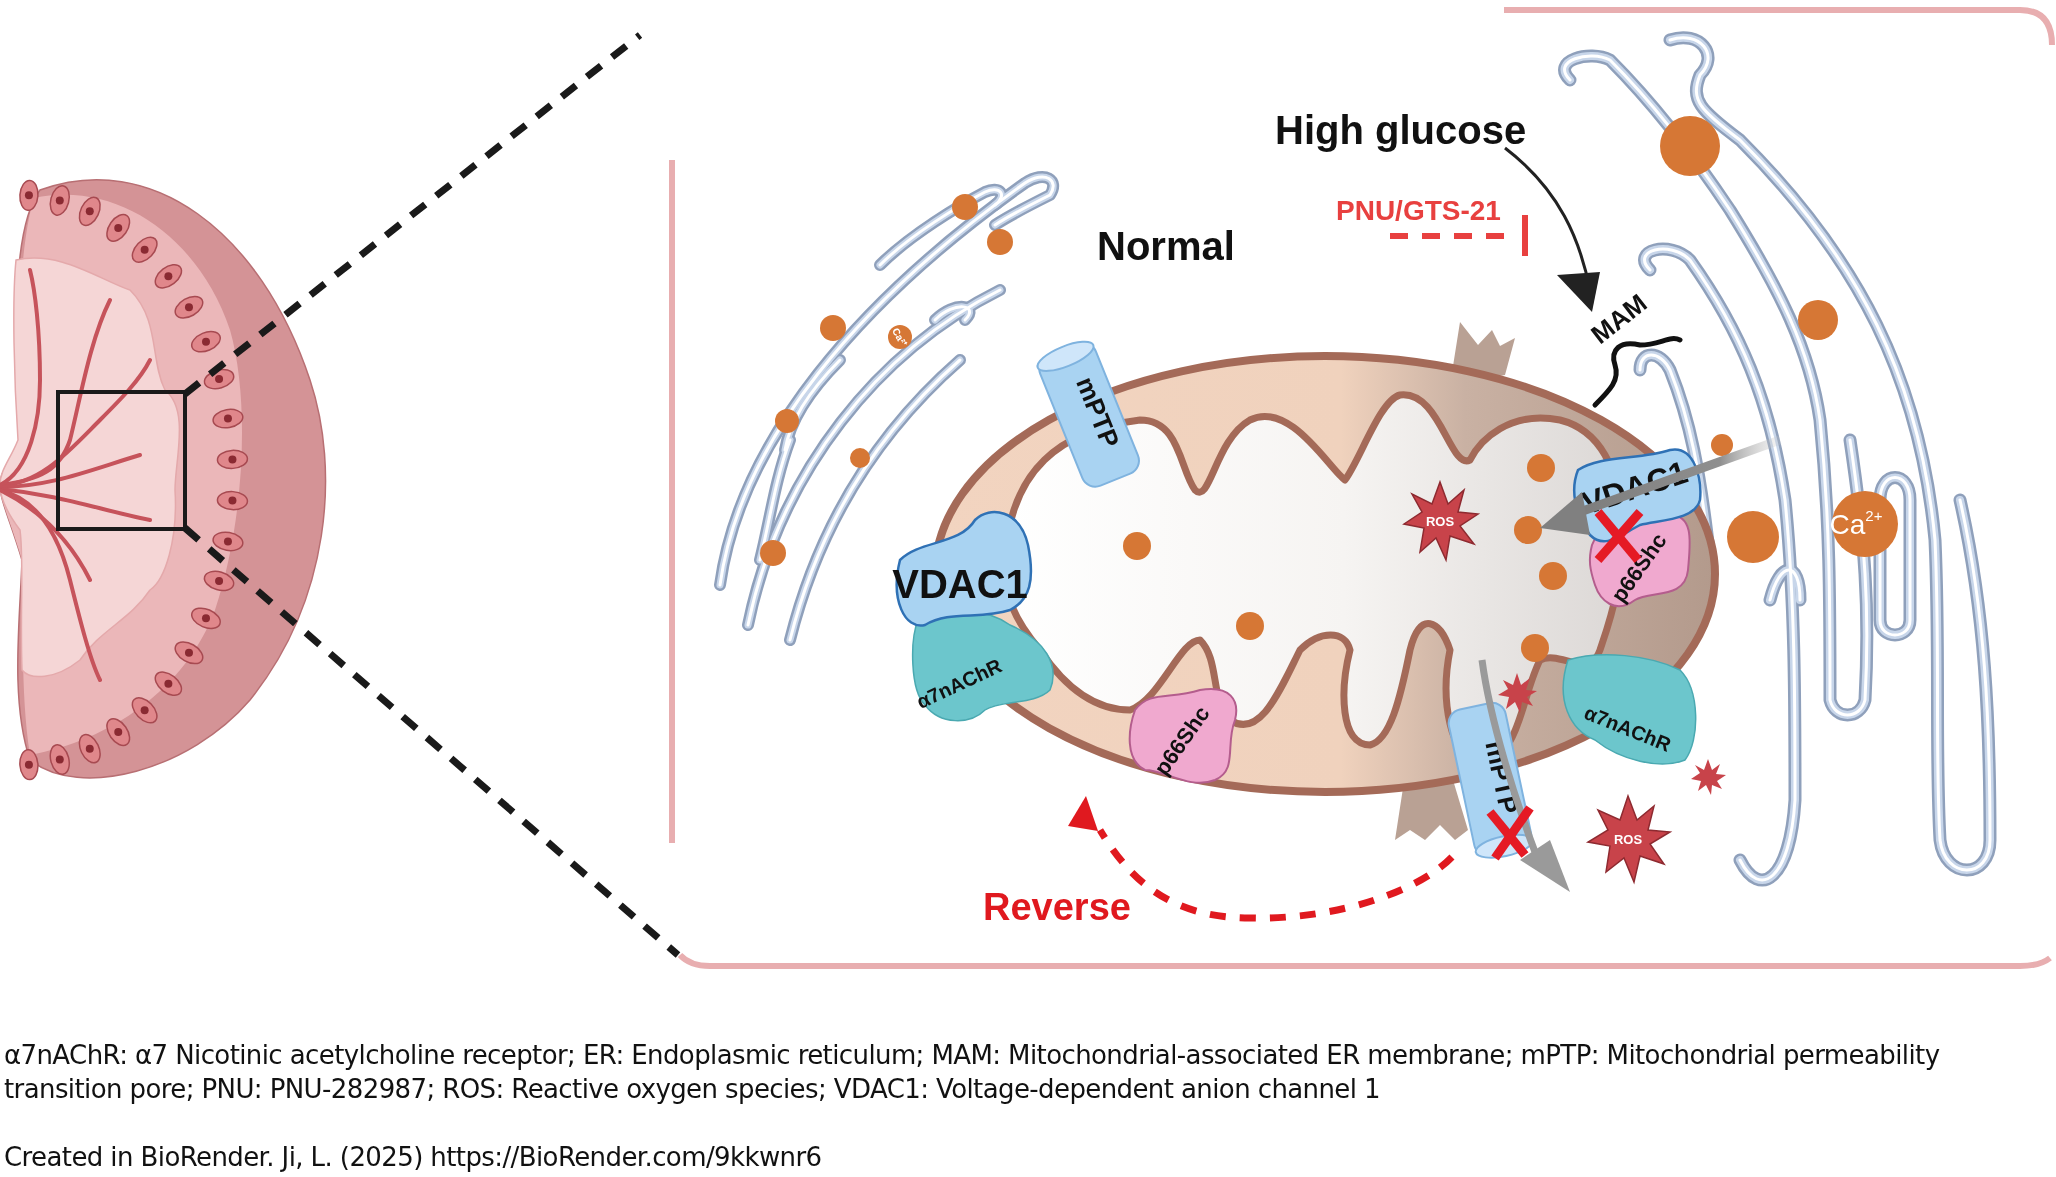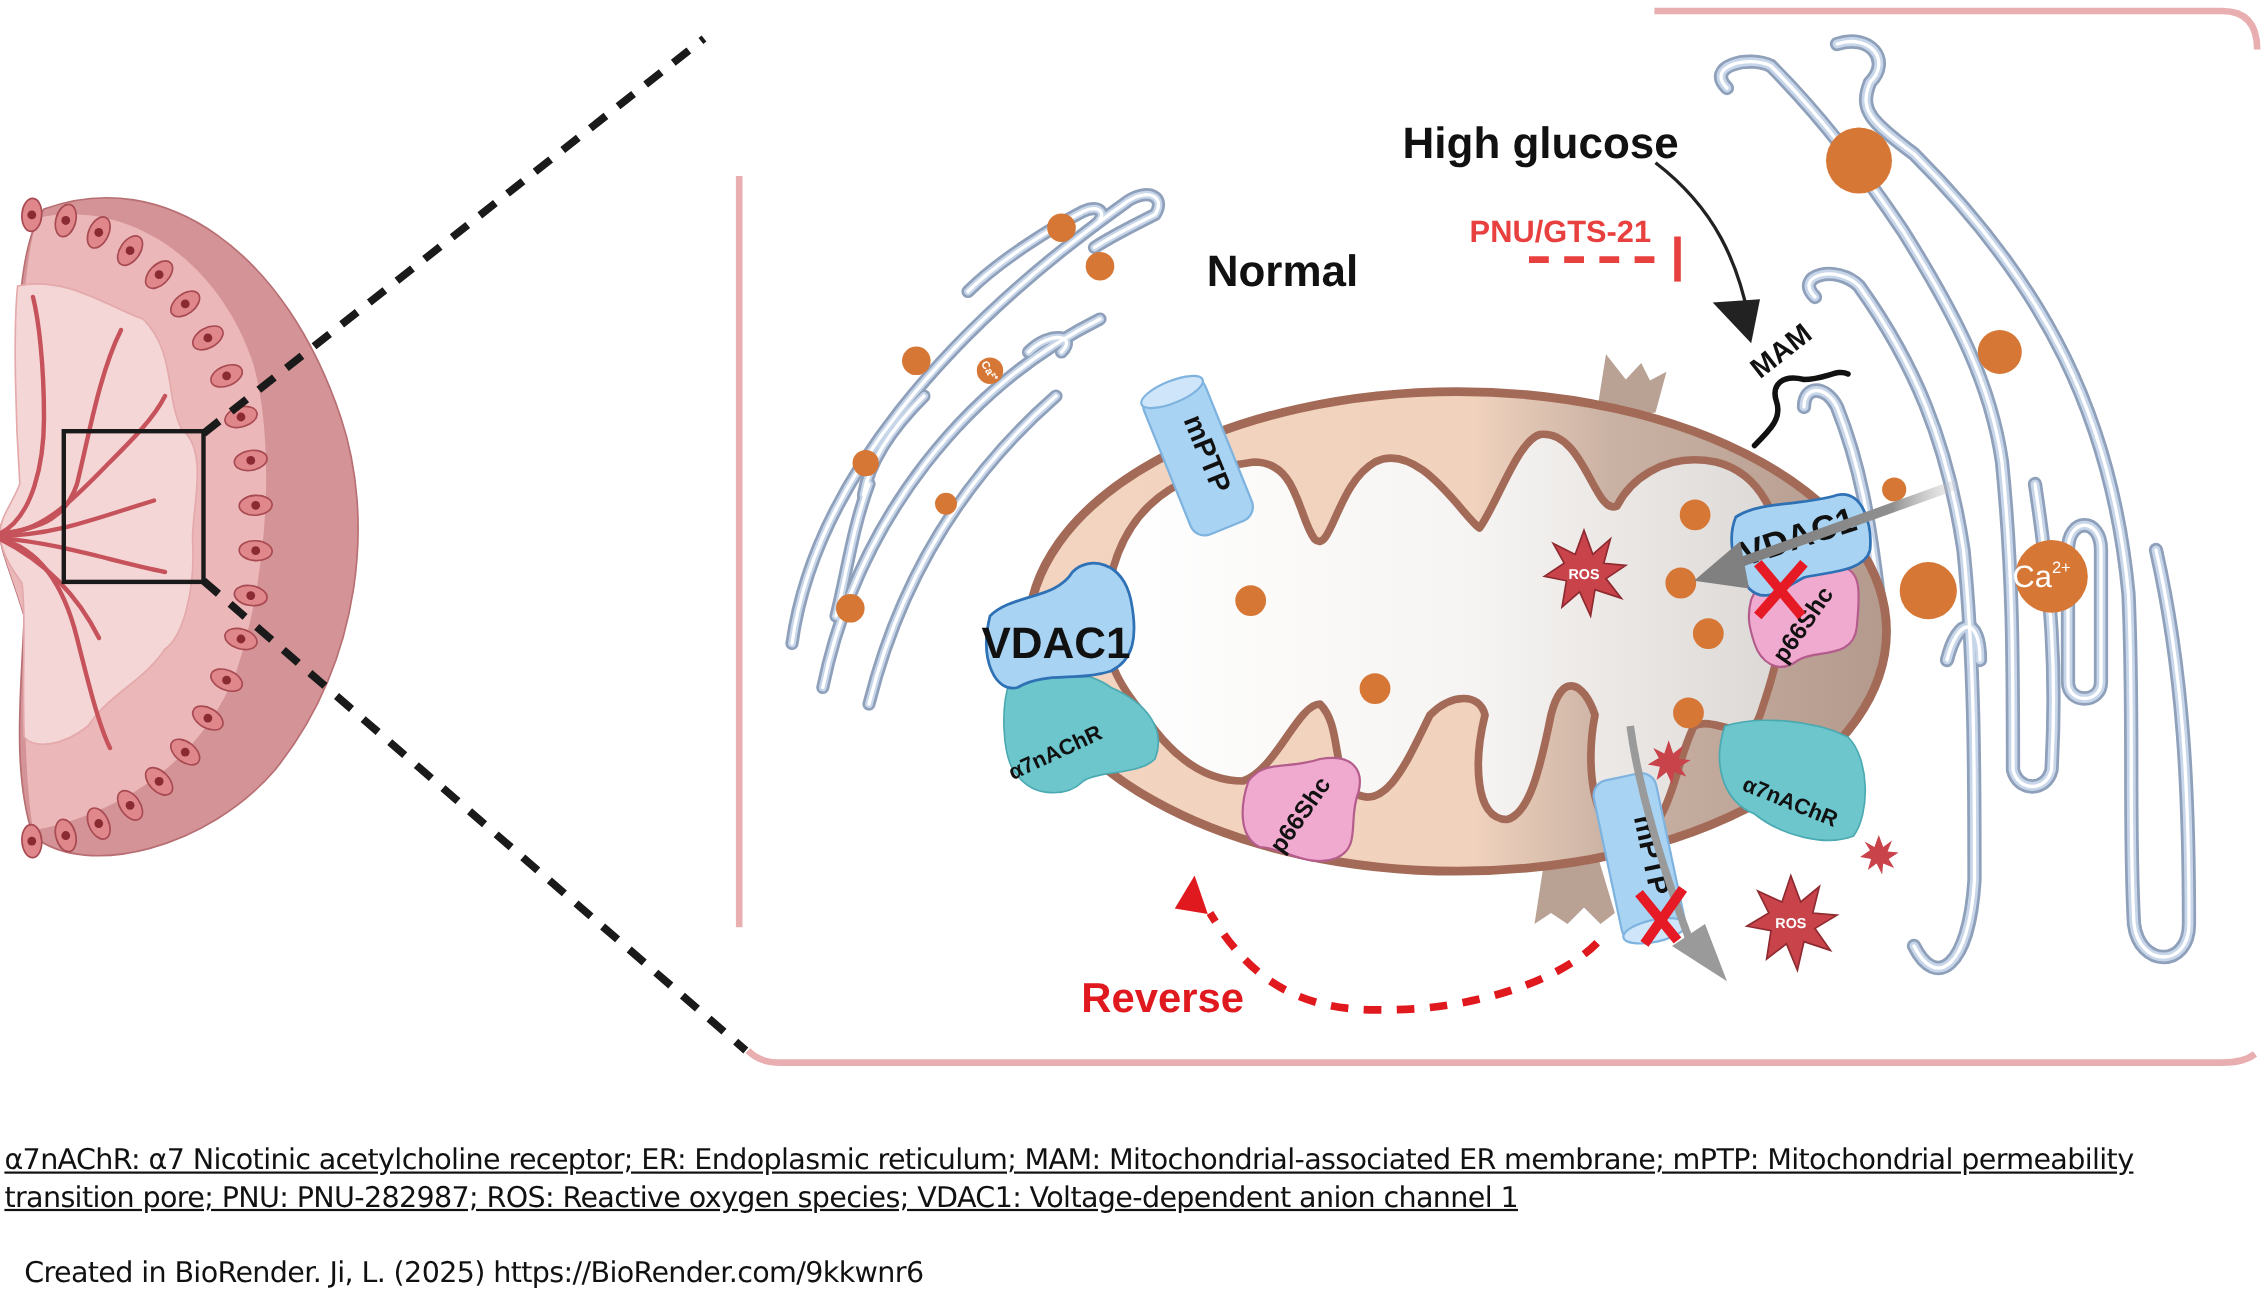--- a/index.html
+++ b/index.html
@@ -1,21 +1,21 @@
 <!DOCTYPE html>
 <html><head>
 <meta charset="utf-8">
 <style>
   html, body { margin: 0; padding: 0; background: #ffffff; }
   body { width: 2056px; height: 1177px; position: relative; overflow: hidden; font-family: "Liberation Sans", sans-serif; }
   #scene { position: absolute; left: 0; top: 0; }
   .lbl { font-family: "Liberation Sans", sans-serif; font-weight: bold; }
   .caption { position: absolute; left: 4px; font-family: "DejaVu Sans", sans-serif; font-size: 26px; color: #111; letter-spacing: -0.6px; line-height: 34px; }
-  #legend { top: 1038px; width: 2040px; text-decoration: underline; }
-  #credit { top: 1140px; margin-left: 18px; }
+  #legend { top: 1038px; width: 2040px; }
+  #credit { top: 1140px; }
 </style>
 </head>
 <body>
 
 <svg id="scene" width="2056" height="1177" viewBox="0 0 2056 1177">
   <defs>
     <linearGradient id="mitoGrad" x1="0" y1="0" x2="1" y2="0">
       <stop offset="0" stop-color="#f2d4c0"></stop>
       <stop offset="0.52" stop-color="#f0d2bd"></stop>
       <stop offset="0.68" stop-color="#c9b1a3"></stop>

